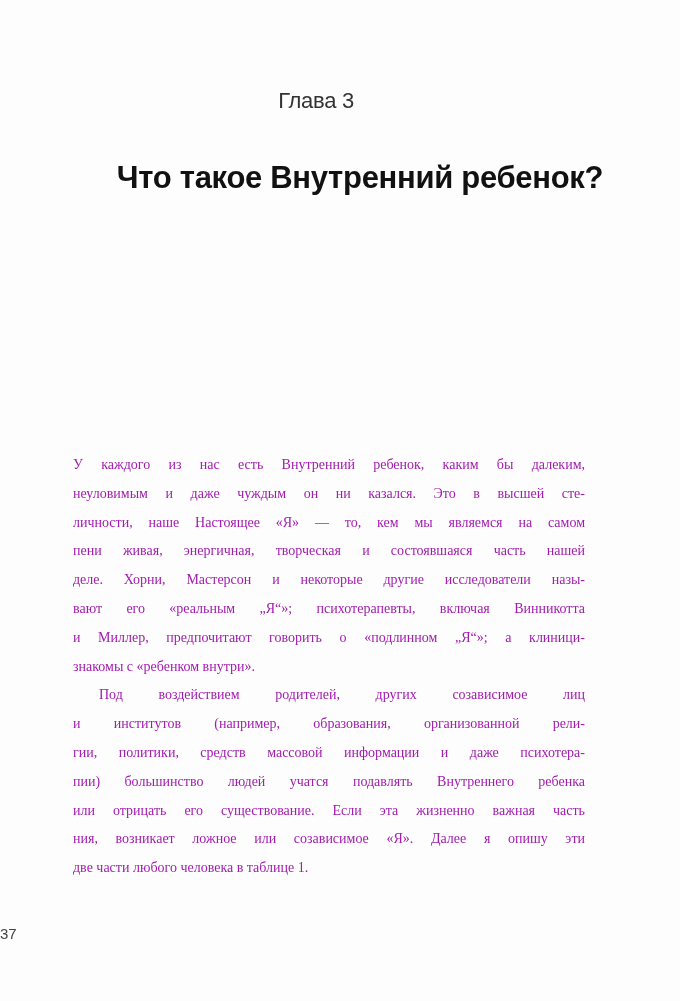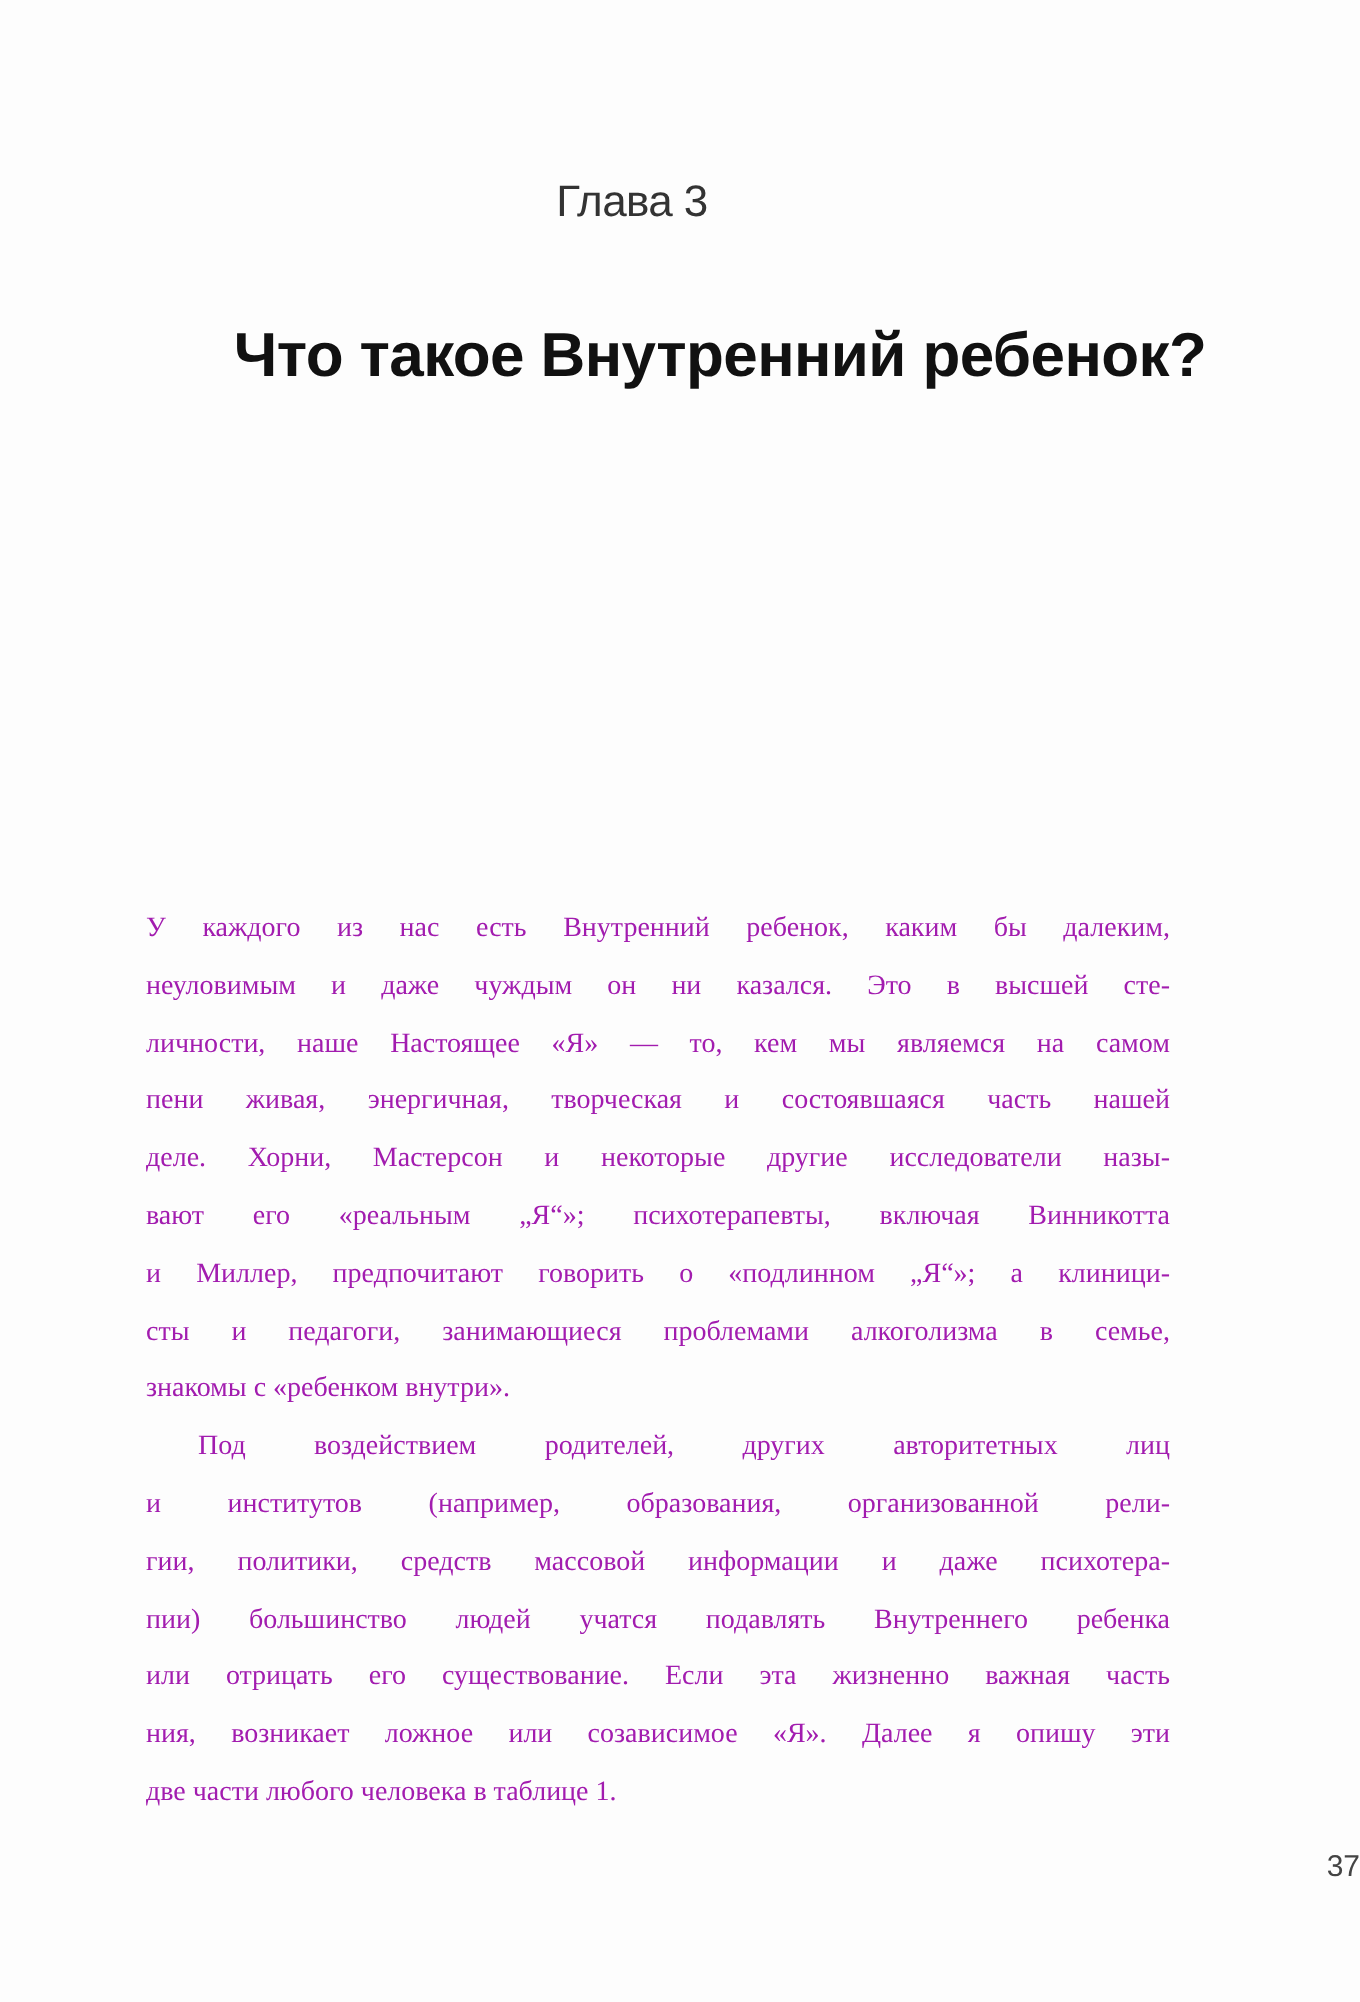--- a/index.html
+++ b/index.html
@@ -58,21 +58,21 @@
       text-align-last: left;
     }
     .line.indent {
       padding-left: 26px;
     }
     .page-number {
       position: absolute;
       top: 925px;
       left: 0;
       width: 680px;
-      text-align: right;
+      text-align: left;
       font-family: "Liberation Sans", sans-serif;
       font-size: 15px;
       color: #444;
     }
   </style>
 </head>
 <body>
 
 <div>
   <div class="chapter-label">Глава 3</div>
@@ -80,25 +80,24 @@
 
   <div class="body-text">
     <div>
       <span class="line">У каждого из нас есть Внутренний ребенок, каким бы далеким,</span>
       <span class="line">неуловимым и даже чуждым он ни казался. Это в высшей сте-</span>
       <span class="line">личности, наше Настоящее «Я» — то, кем мы являемся на самом</span>
       <span class="line">пени живая, энергичная, творческая и состоявшаяся часть нашей</span>
       <span class="line">деле. Хорни, Мастерсон и некоторые другие исследователи назы-</span>
       <span class="line">вают его «реальным „Я“»; психотерапевты, включая Винникотта</span>
       <span class="line">и Миллер, предпочитают говорить о «подлинном „Я“»; а клиници-</span>
-      <span class="line">сты и педагоги, занимающиеся проблемами алкоголизма в семье,</span>
       <span class="line last">знакомы с «ребенком внутри».</span>
     </div>
     <div>
-      <span class="line indent">Под воздействием родителей, других авторитетных лиц</span>
+      <span class="line indent">Под воздействием родителей, других созависимое лиц</span>
       <span class="line">и институтов (например, образования, организованной рели-</span>
       <span class="line">гии, политики, средств массовой информации и даже психотера-</span>
       <span class="line">пии) большинство людей учатся подавлять Внутреннего ребенка</span>
       <span class="line">или отрицать его существование. Если эта жизненно важная часть</span>
       <span class="line">ния, возникает ложное или созависимое «Я». Далее я опишу эти</span>
       <span class="line last">две части любого человека в таблице 1.</span>
     </div>
   </div>
 
   <div class="page-number">37</div>

